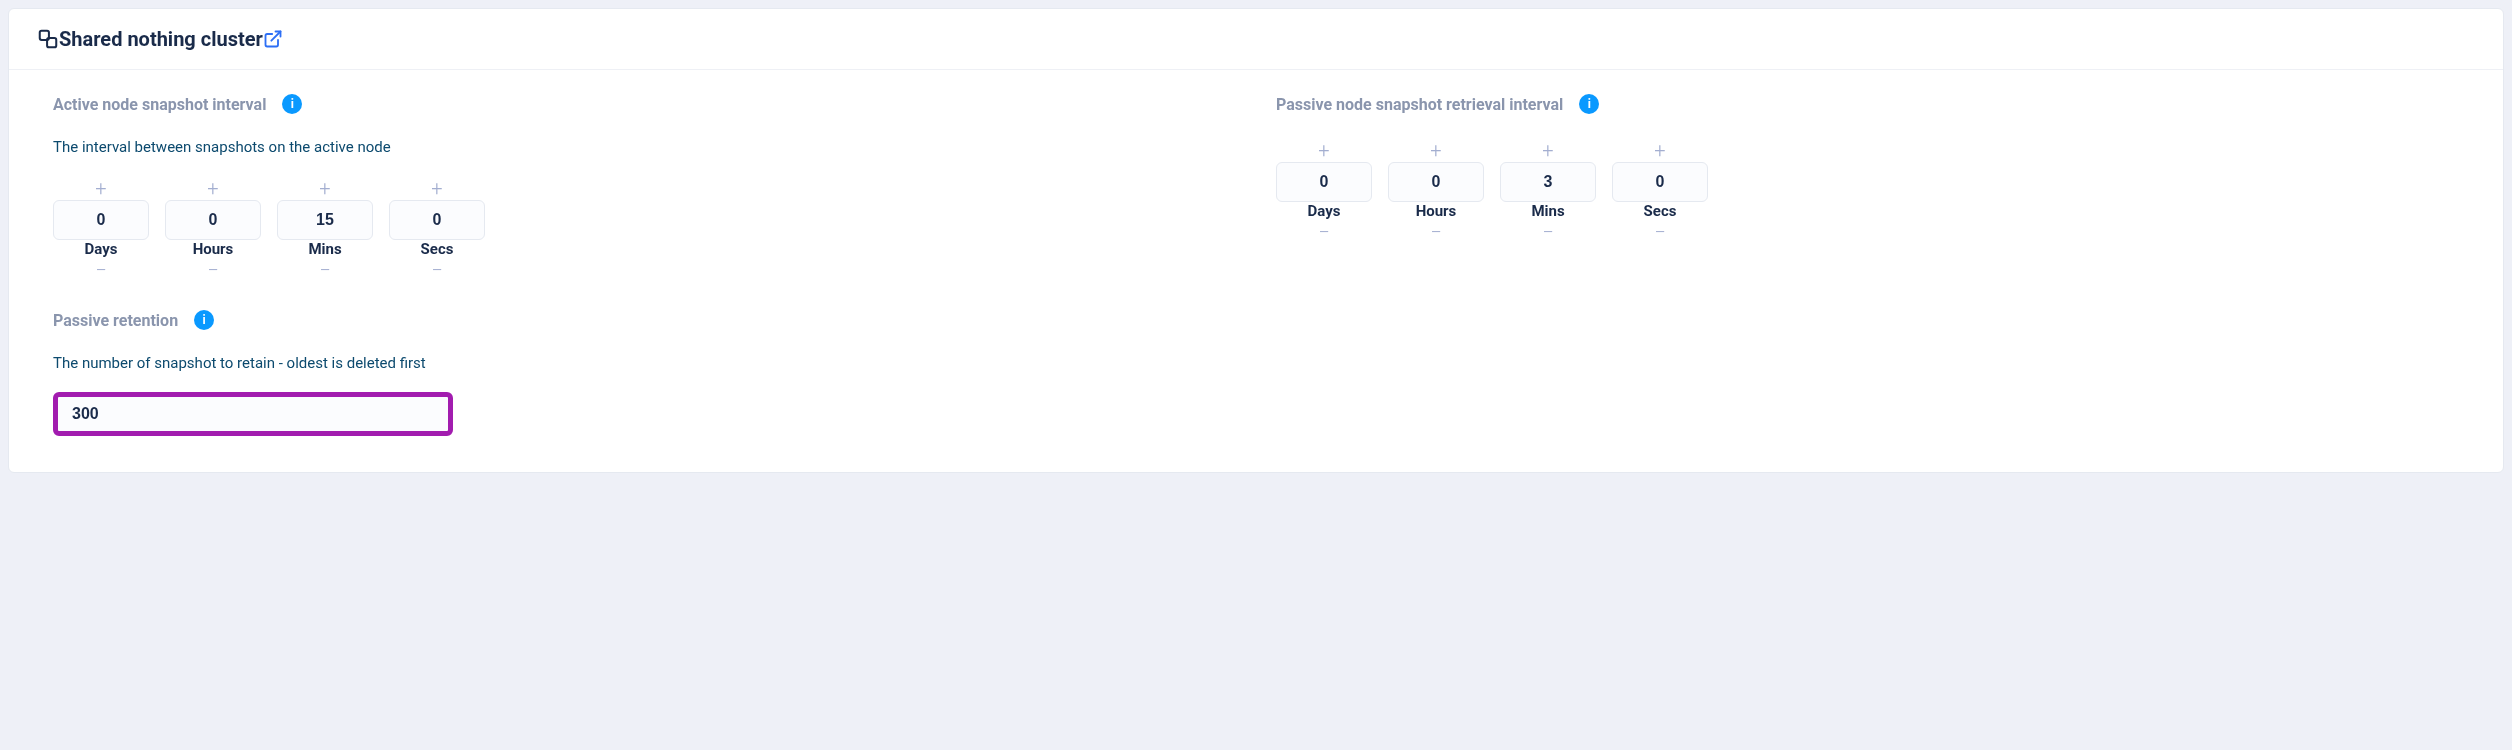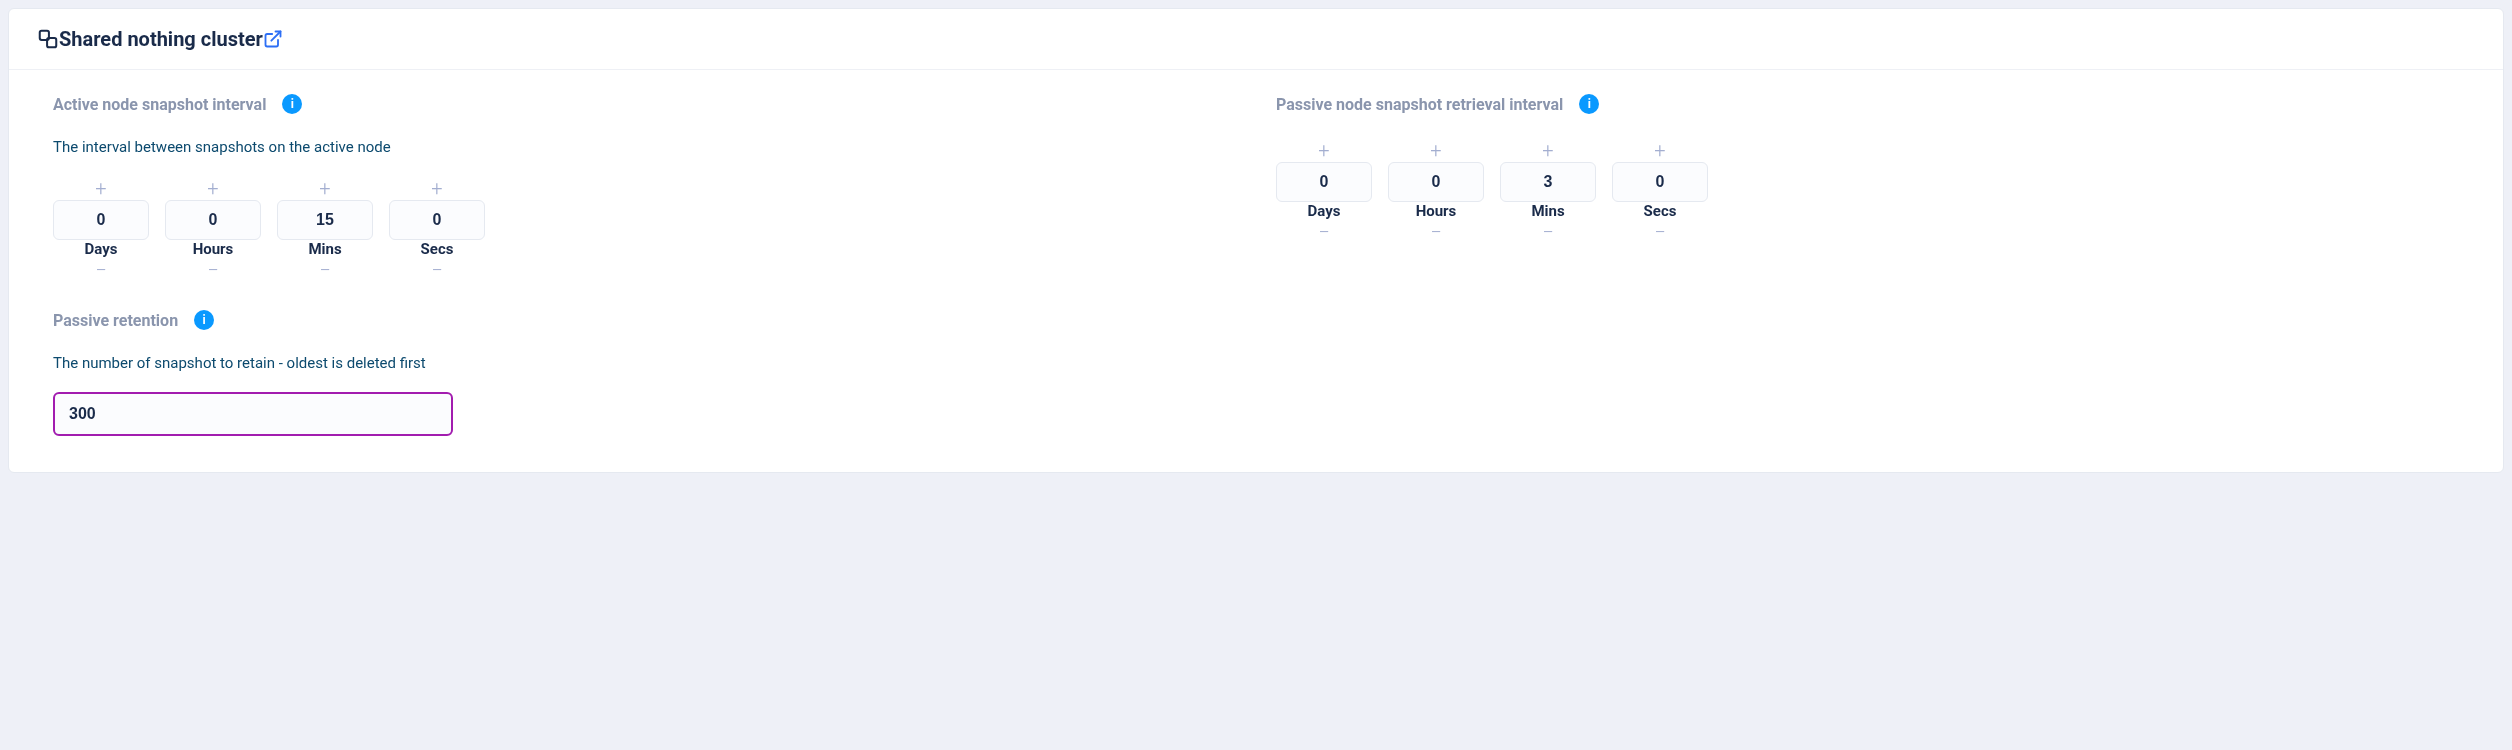--- a/index.html
+++ b/index.html
@@ -118,21 +118,21 @@
       font-weight: 700;
       color: #1a2b4a;
     }
     .retention-section {
       grid-column: 1 / 2;
     }
     .text-input {
       width: 400px;
       max-width: 100%;
       height: 44px;
-      border: 2px solid #a21caf;
+      border: 5px solid #a21caf;
       border-radius: 6px;
       background: #fbfcfe;
       padding: 0 14px;
       font-size: 16px;
       font-weight: 700;
       color: #1a2b4a;
       outline: none;
     }
   </style>
 </head>

